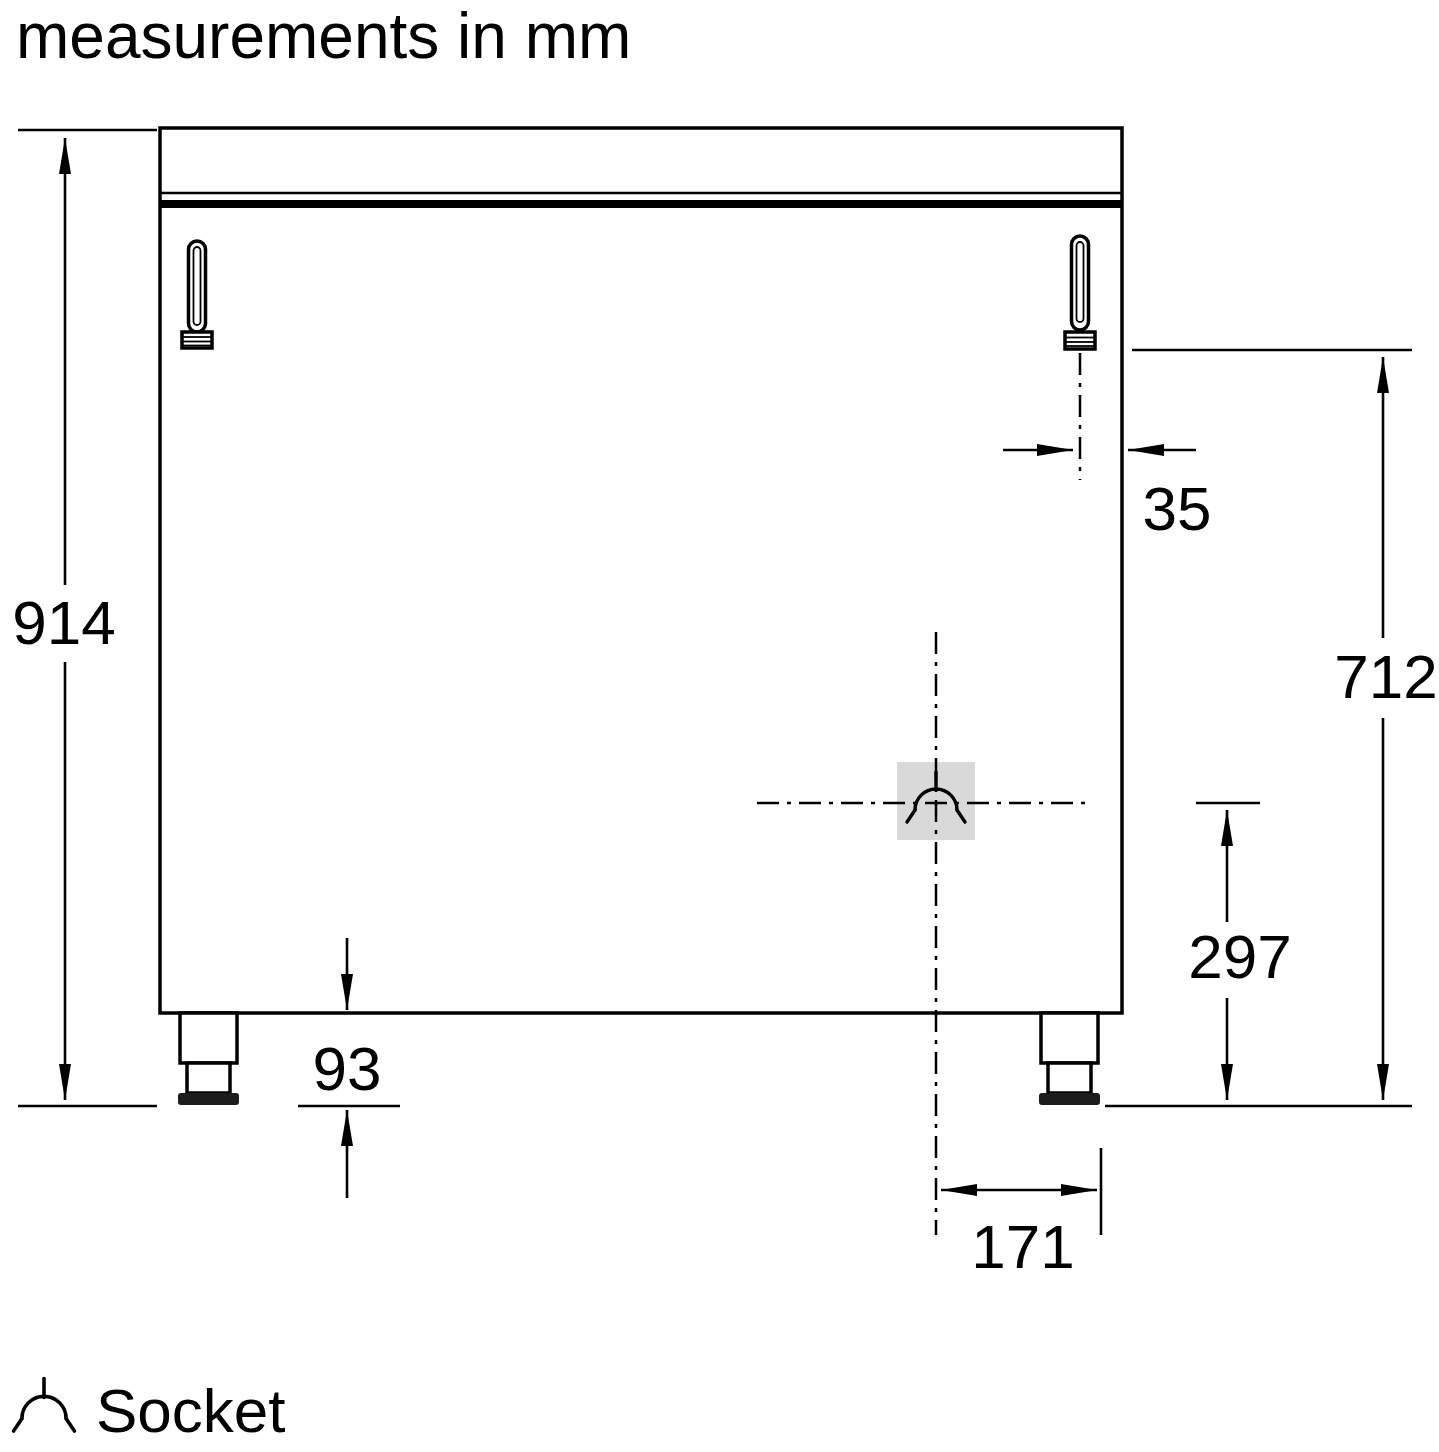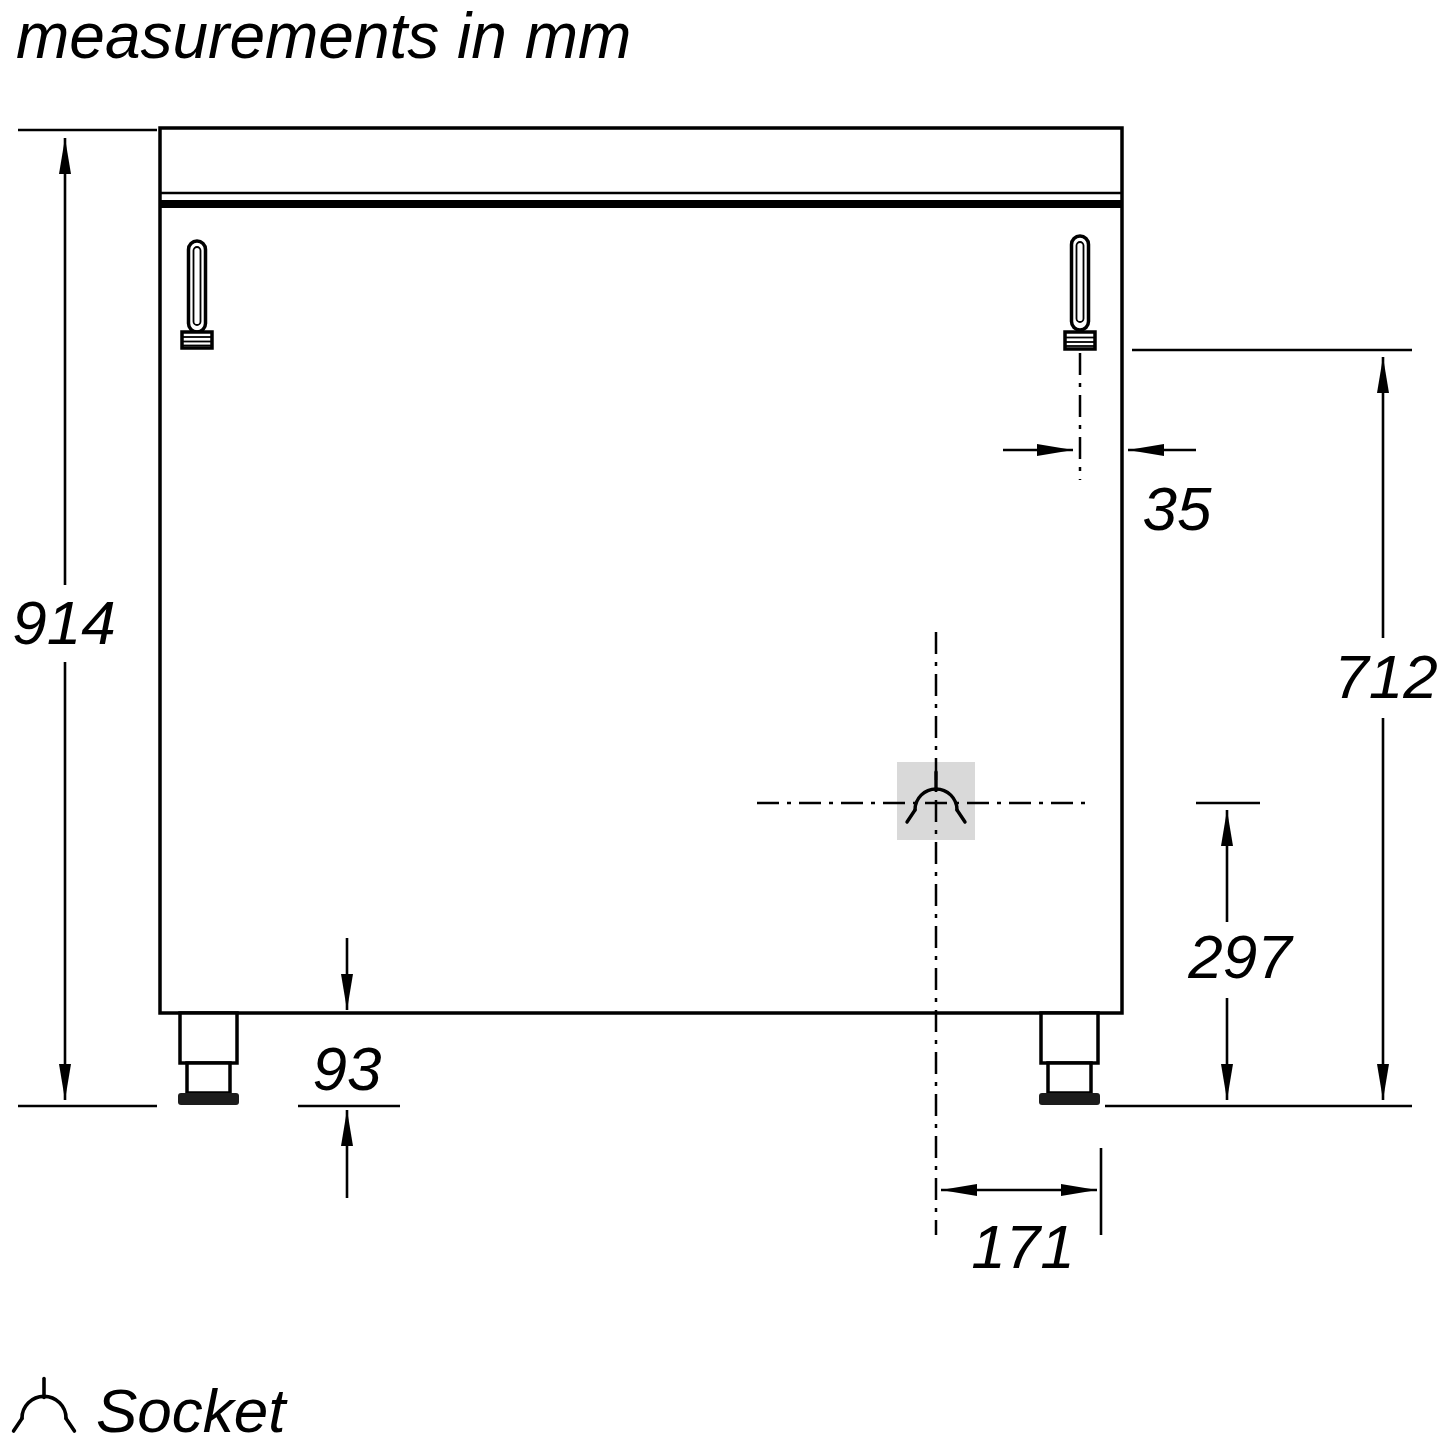--- a/index.html
+++ b/index.html
@@ -1,16 +1,16 @@
 <!DOCTYPE html>
 <html><head>
 <meta charset="utf-8">
 <style>
   html,body{margin:0;padding:0;background:#ffffff;}
-  .page{width:1439px;height:1452px;background:#fff;position:relative;overflow:hidden;font-style:italic;}
+  .page{width:1439px;height:1452px;background:#fff;position:relative;overflow:hidden;}
   svg text{font-family:"Liberation Sans","DejaVu Sans",sans-serif;fill:#000;}
   .t-title{font-size:64px;}
   .t-dim{font-size:62px;text-anchor:middle;}
   .t-legend{font-size:62px;}
   .ln{stroke:#000;stroke-width:2.6;fill:none;}
   .ln-outline{stroke:#000;stroke-width:3.5;fill:#fff;}
   .ln-thin{stroke:#000;stroke-width:1.8;fill:none;}
   .dashdot{stroke:#000;stroke-width:2.5;fill:none;stroke-dasharray:22 8 4 8;}
   .dim{stroke:#000;stroke-width:2.6;fill:none;}
 </style>

